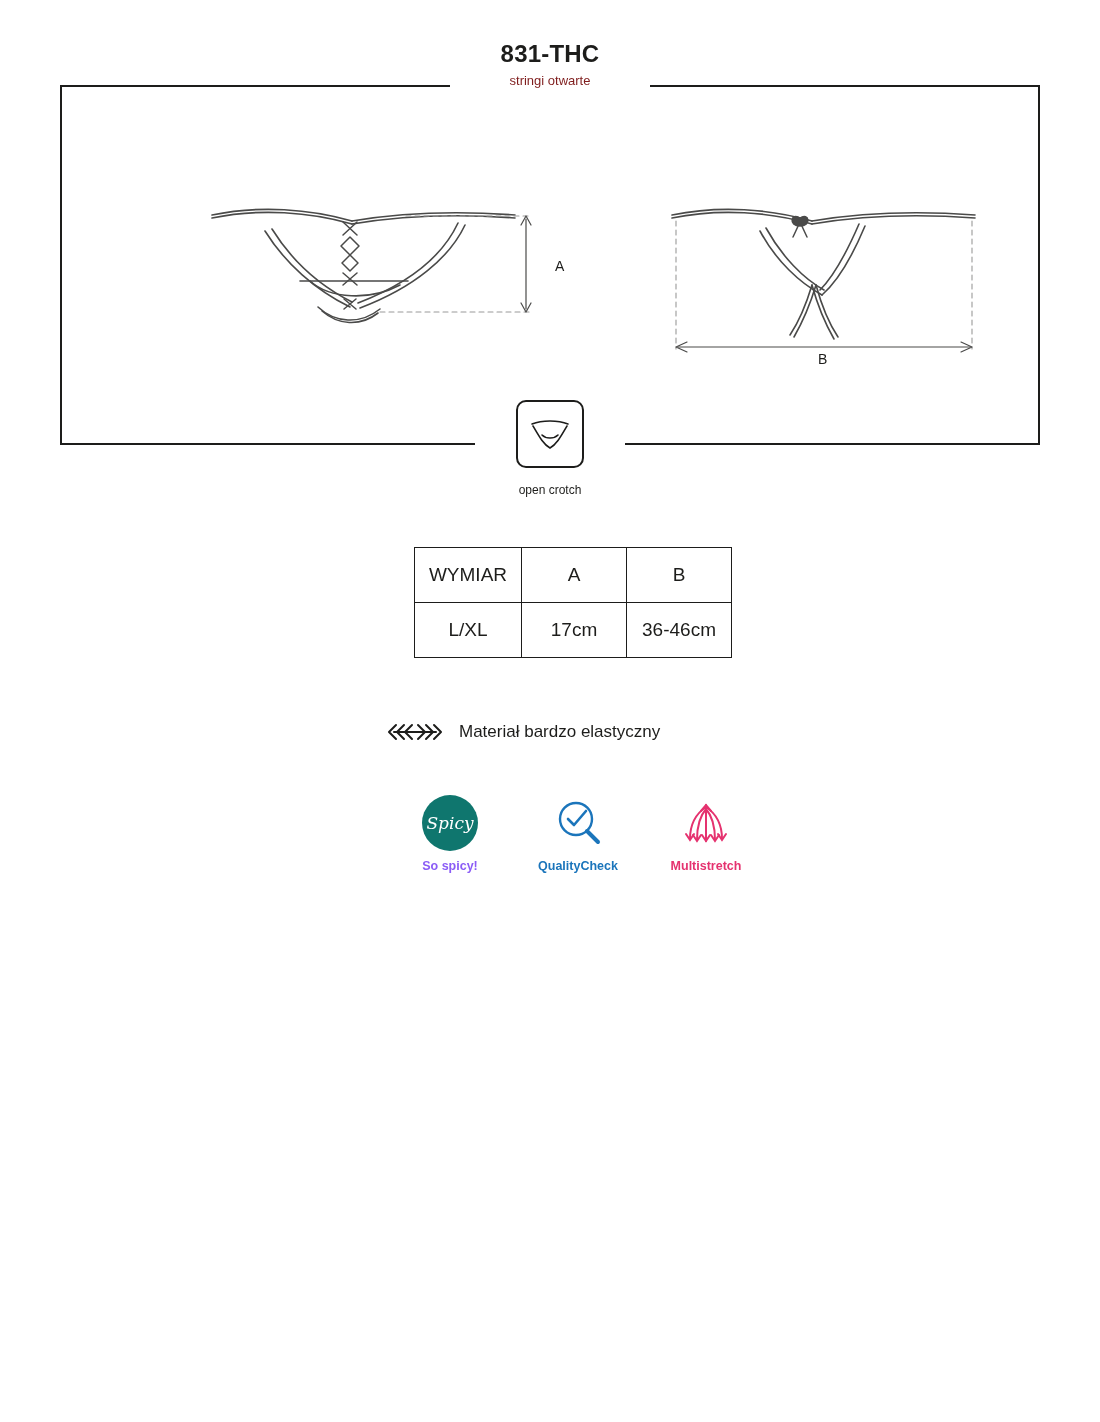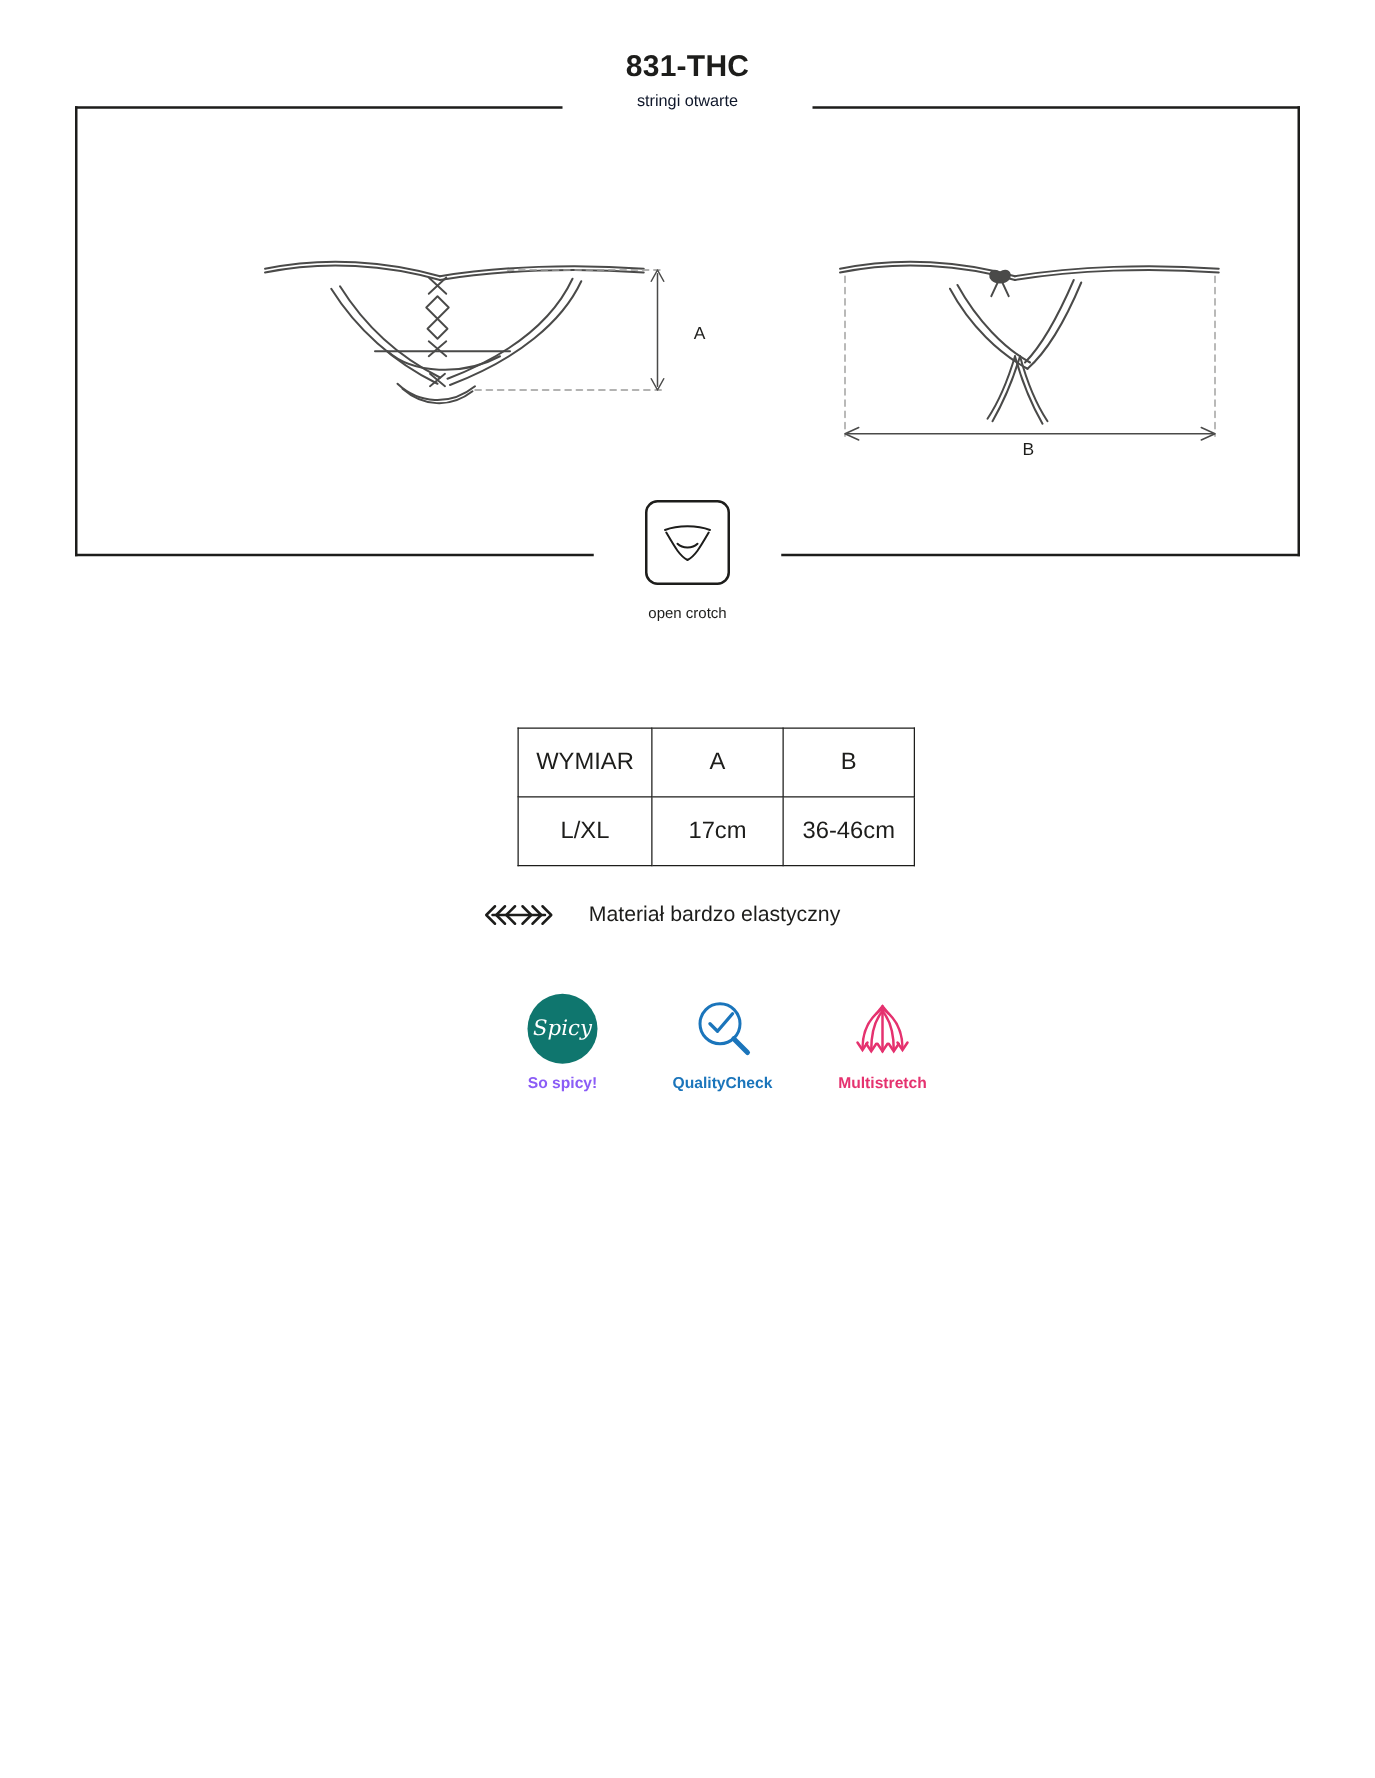--- a/index.html
+++ b/index.html
@@ -51,21 +51,21 @@
   .title {
     font-size: 24px;
     font-weight: bold;
     letter-spacing: .2px;
     line-height: 28px;
   }
   .subtitle {
     font-size: 13px;
     line-height: 20px;
     margin-top: 3px;
-    color: #0f172a;
+    color: #7f1d1d;
   }
 
   .drawings {
     position: absolute;
     left: 0; top: 0;
     width: 980px; height: 360px;
   }
 
   
   .badge {
@@ -91,42 +91,41 @@
   }
 
   
   .table-wrap {
     position: absolute;
     left: 414px;
     top: 547px;
   }
   table.sizes {
     border-collapse: collapse;
-    margin-top: 35px;
   }
   table.sizes td {
     border: 1px solid #1d1d1b;
     text-align: center;
     font-size: 19px;
     height: 54px;
     padding: 0 8px;
     font-weight: 400;
   }
   table.sizes td.c0 { width: 90px; }
   table.sizes td.c1 { width: 88px; }
   table.sizes td.c2 { width: 88px; }
 
   
   .stretch {
     position: absolute;
     left: 380px;
     top: 722px;
     display: flex;
     align-items: center;
-    gap: 21px;
+    gap: 9px;
   }
   .stretch-label {
     font-size: 17px;
     line-height: 20px;
   }
 
   
   .features {
     position: absolute;
     left: 400px;

